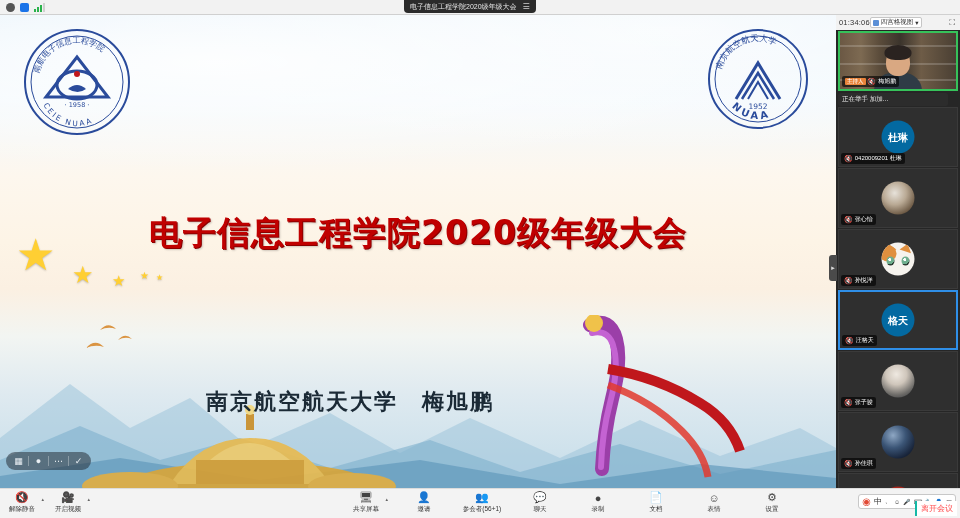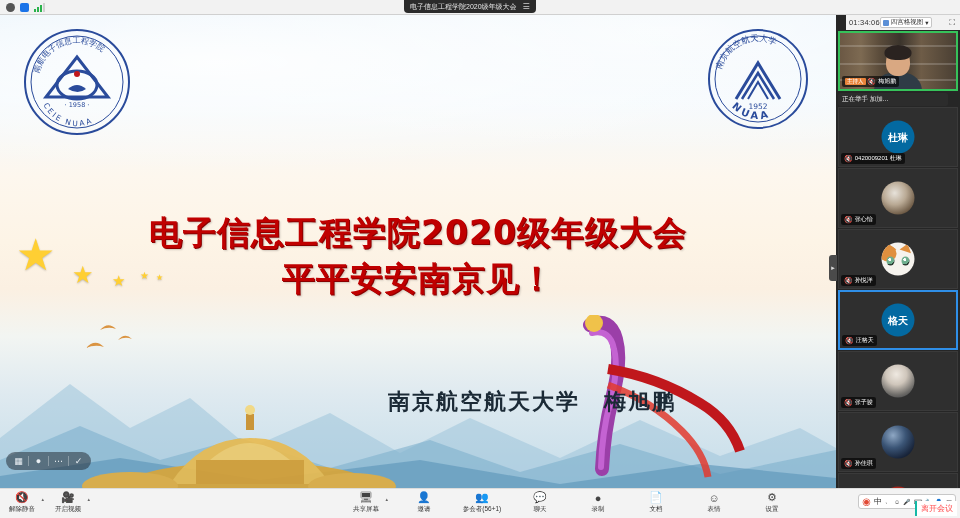--- a/index.html
+++ b/index.html
@@ -72,21 +72,21 @@
 
   .slide-title{
     position:absolute; left:0; top:195px; width:836px; text-align:center;
     color:#c00000; font-weight:bold; font-size:33px; line-height:46px;
     letter-spacing:1px;
     text-shadow: 1px 1px 0 #8b0000, 2px 2px 2px rgba(0,0,0,.18);
     font-family:"DejaVu Sans","Liberation Sans",sans-serif;
   }
   .slide-title .l2{ display:block; }
   .slide-subtitle{
-    position:absolute; left:0; top:372px; width:676px; text-align:right;
+    position:absolute; left:12px; top:372px; width:676px; text-align:center;
     color:#1b2a36; font-weight:bold; font-size:22px; letter-spacing:2px;
     font-family:"DejaVu Sans","Liberation Sans",sans-serif;
   }
 
   
   .star { position:absolute; color:#ffcf33; text-shadow:0 1px 2px rgba(0,0,0,.25); line-height:1; }
 
   
   .ppt-tools{
     position:absolute; left:6px; bottom:18px;
@@ -106,21 +106,21 @@
   }
   
   .collapse-handle{
     position:absolute; left:829px; top:255px; width:8px; height:26px;
     background:#4a4a4a; border-radius:3px 0 0 3px; z-index:30;
     display:flex; align-items:center; justify-content:center; color:#ddd; font-size:7px;
   }
 
   .sp-top{
     height:15px; background:#f2f2f2; display:flex; align-items:center;
-    gap:0; padding:0 3px; font-size:7px; color:#333;margin-left:10px;
+    gap:0; padding:0 3px; font-size:7px; color:#333;
   }
   .timer{ font-size:7.5px; color:#333; letter-spacing:.2px; }
   .view-select{
     display:flex; align-items:center; gap:2px; background:#fff;
     border:1px solid #c6c6c6; border-radius:2px; height:11px; padding:0 2px;
     font-size:6.5px; color:#333;
   }
   .view-select .vs-ic{ width:6px;height:6px;background:#5b8fd6; border-radius:1px; display:inline-block;}
   .fullscreen-ic{ color:#444; font-size:8px; margin-left:auto; padding-right:2px;}
 
@@ -327,21 +327,20 @@
       </text>
       <text x="52" y="82" font-size="7.5" fill="#2a4b9b" text-anchor="middle" font-family="DejaVu Sans, sans-serif">1952</text>
       <path id="arcBot2" d="M 18,58 A 34,34 0 0 0 86,58" fill="none"></path>
       <text font-size="10" fill="#2a4b9b" letter-spacing="3" font-weight="bold" font-family="DejaVu Sans, sans-serif">
         <textPath href="#arcBot2" startOffset="22%">NUAA</textPath>
       </text>
     </svg>
 
     <div class="slide-title">
       <span>电子信息工程学院2020级年级大会</span>
-      <span class="l2">平平安安南京见！</span>
     </div>
 
     <div class="slide-subtitle">南京航空航天大学　梅旭鹏</div>
 
     <div class="ppt-tools">
       <span class="pt">▦</span>
       <span class="sep"></span>
       <span class="pt">●</span>
       <span class="sep"></span>
       <span class="pt">⋯</span>

